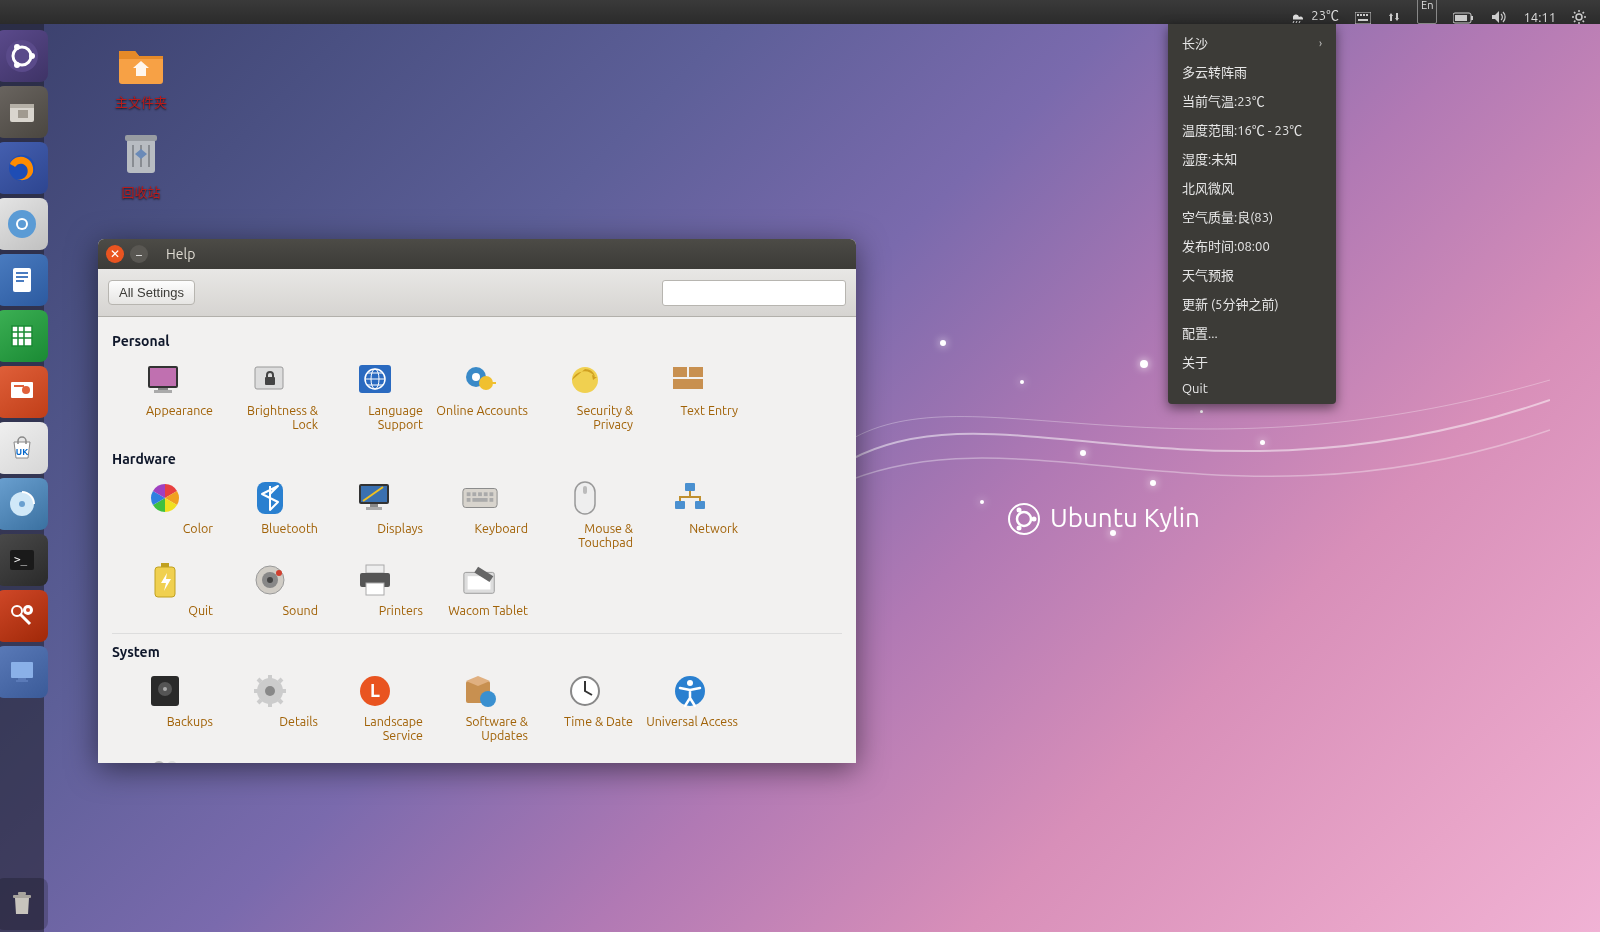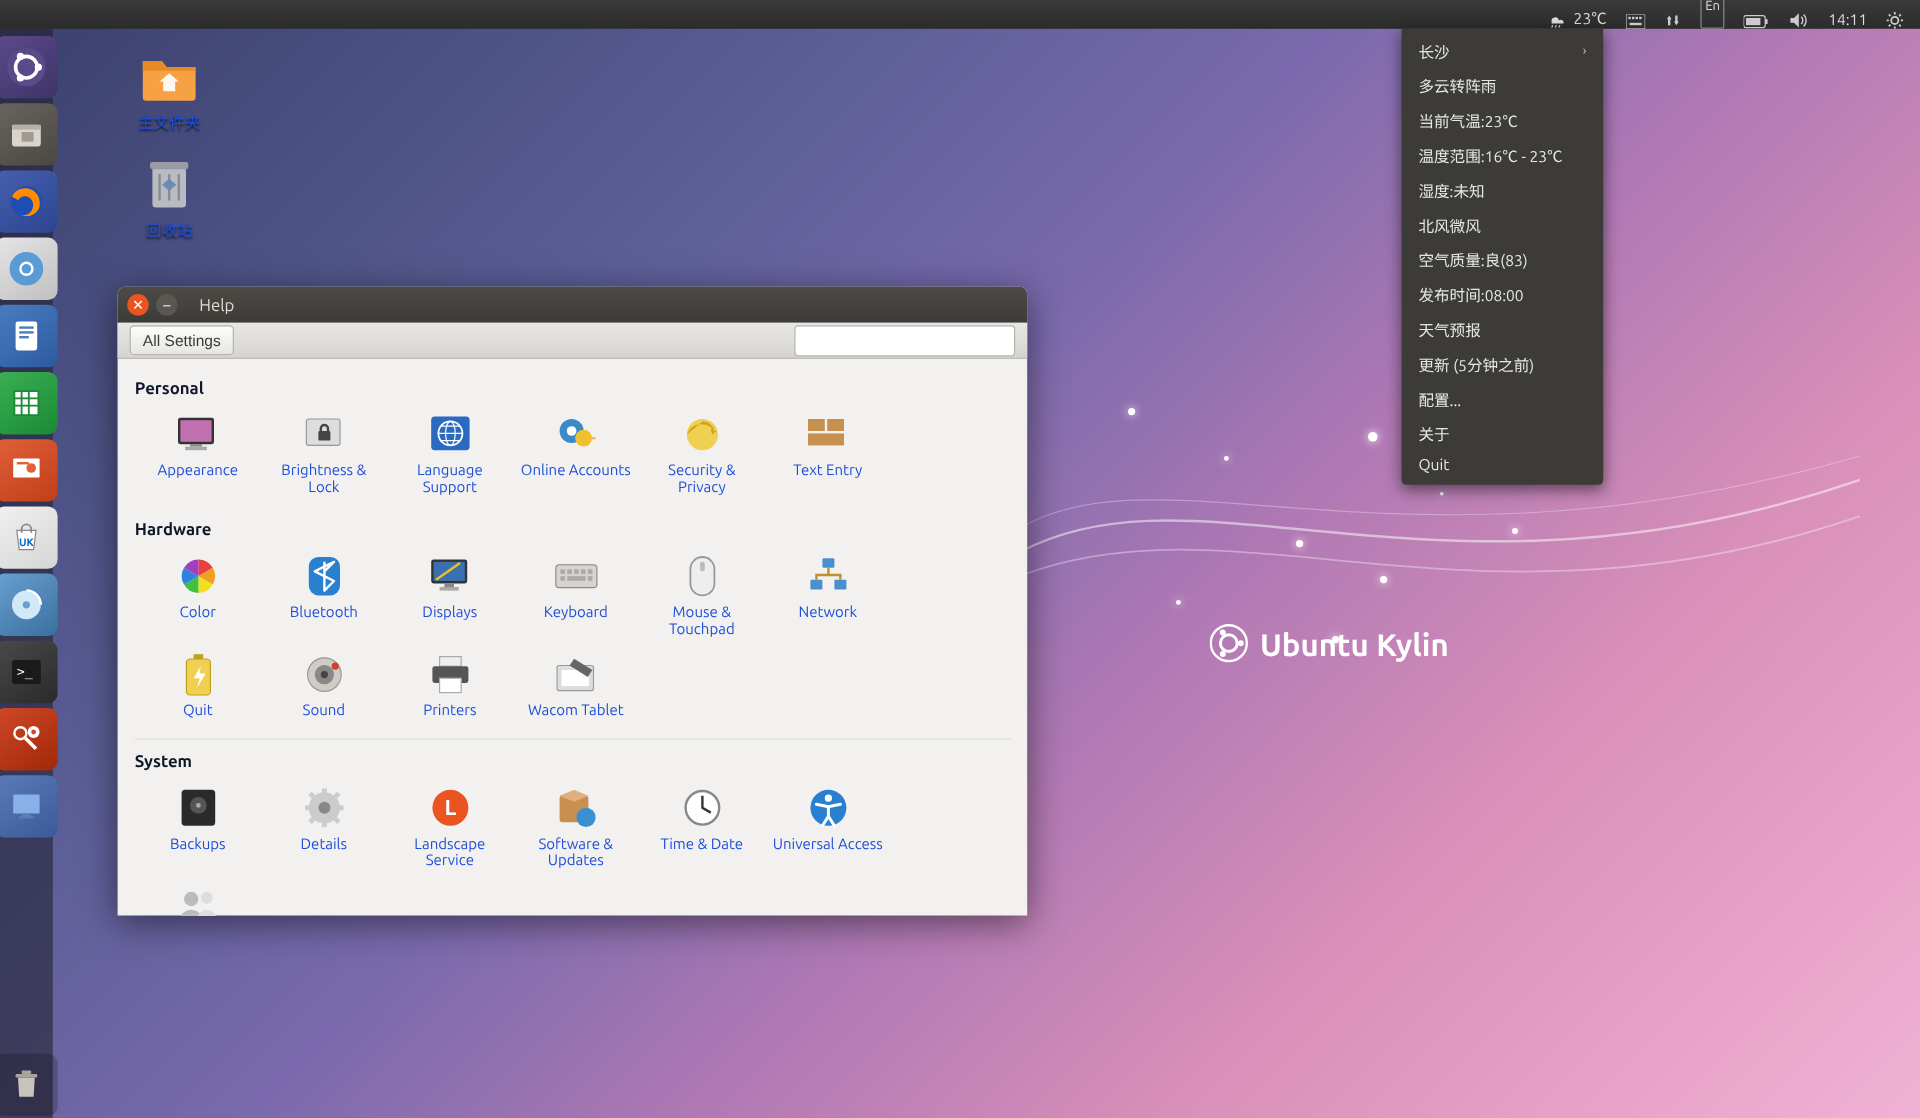--- a/index.html
+++ b/index.html
@@ -42,27 +42,27 @@
   width:52px; height:52px; margin:2px 0; border-radius:8px;
   display:flex; align-items:center; justify-content:center;
   background:rgba(0,0,0,.15); position:relative; cursor:pointer;
 }
 .launch-item.bfb{background:linear-gradient(145deg,#5b4a8c,#3e3366)}
 .launch-spacer{flex:1}
 .launch-item svg{width:36px;height:36px}
 .trash-launch{background:rgba(0,0,0,.2)}
 
 
-.desktop-icon{position:absolute; width:90px; text-align:center; color:#1d4ed8; font-size:13px; text-shadow:0 1px 2px rgba(0,0,0,.8); cursor:pointer}
+.desktop-icon{position:absolute; width:90px; text-align:center; color:#b91c1c; font-size:13px; text-shadow:0 1px 2px rgba(0,0,0,.8); cursor:pointer}
 .desktop-icon .ico{width:50px;height:50px;margin:0 auto 4px;display:flex;align-items:center;justify-content:center}
 .desktop-icon.home{top:38px;left:96px}
 .desktop-icon.trash{top:128px;left:96px}
 
 
-.brand{position:absolute; top:520px; left:1008px; display:flex; align-items:flex-end; gap:10px; color:#fff; font-size:26px; font-weight:700}
+.brand{position:absolute; top:503px; left:1008px; display:flex; align-items:flex-start; gap:10px; color:#fff; font-size:26px; font-weight:400}
 .brand-icon{width:32px;height:32px}
 
 
 .sparkles{position:absolute; top:300px; left:820px; right:0; height:400px; pointer-events:none}
 .spark{position:absolute;width:6px;height:6px;background:#fff;border-radius:50%;box-shadow:0 0 8px #fff}
 .swoosh{position:absolute; top:340px; left:850px; width:700px; height:200px}
 
 
 .window{
   position:absolute; top:239px; left:98px; width:758px; height:524px;
@@ -72,39 +72,39 @@
 .titlebar{
   height:30px; background:linear-gradient(#4c4b46,#3c3b37);
   border-radius:6px 6px 0 0; display:flex; align-items:center; padding:0 8px;
   color:#dfdbd2; font-size:14px;
 }
 .win-btn{width:18px;height:18px;border-radius:9px;margin-right:6px;display:flex;align-items:center;justify-content:center;font-size:12px;color:#fff}
 .win-close{background:#e95420}
 .win-min{background:#595752}
 .titlebar .title{margin-left:12px}
 .toolbar{
-  height:30px;background:linear-gradient(#e8e7e5,#d6d4d1);border-bottom:1px solid #b2b0ab;
+  height:48px;background:linear-gradient(#e8e7e5,#d6d4d1);border-bottom:1px solid #b2b0ab;
   display:flex;align-items:center;padding:0 10px;gap:10px;
 }
 .btn-all{
   background:linear-gradient(#fdfdfd,#e6e5e3);border:1px solid #b7b5b0;border-radius:4px;
   padding:4px 10px;font-size:13px;color:#3c3b37;cursor:pointer;
 }
 .toolbar-spacer{flex:1}
 .search{
   width:184px;height:26px;background:#fff;border:1px solid #b7b5b0;border-radius:3px;
   display:flex;align-items:center;padding:0 6px;font-size:13px;color:#888;
 }
 .search svg{margin-right:6px}
 .content{flex:1;overflow:auto;padding:10px 14px}
 .section-title{font-size:14px;font-weight:bold;color:#0f172a;margin:6px 0 8px}
 .section-title.mt{margin-top:16px}
 .grid{display:flex;flex-wrap:wrap;gap:4px 0}
 .tile{
-  width:105px;padding:4px;text-align:center;font-size:12.5px;color:#1d4ed8;cursor:pointer;border-radius:4px;
+  width:105px;padding:4px;text-align:right;font-size:12.5px;color:#a16207;cursor:pointer;border-radius:4px;
 }
 .tile .ico{width:38px;height:38px;margin:0 auto 4px;display:flex;align-items:center;justify-content:center}
 .hr{border-top:1px solid #ddd;margin:12px 0 10px}
 </style>
 </head>
 <body>
 
 <div class="top-panel">
   <div class="indicator">
     <svg width="18" height="14" viewBox="0 0 18 14">

